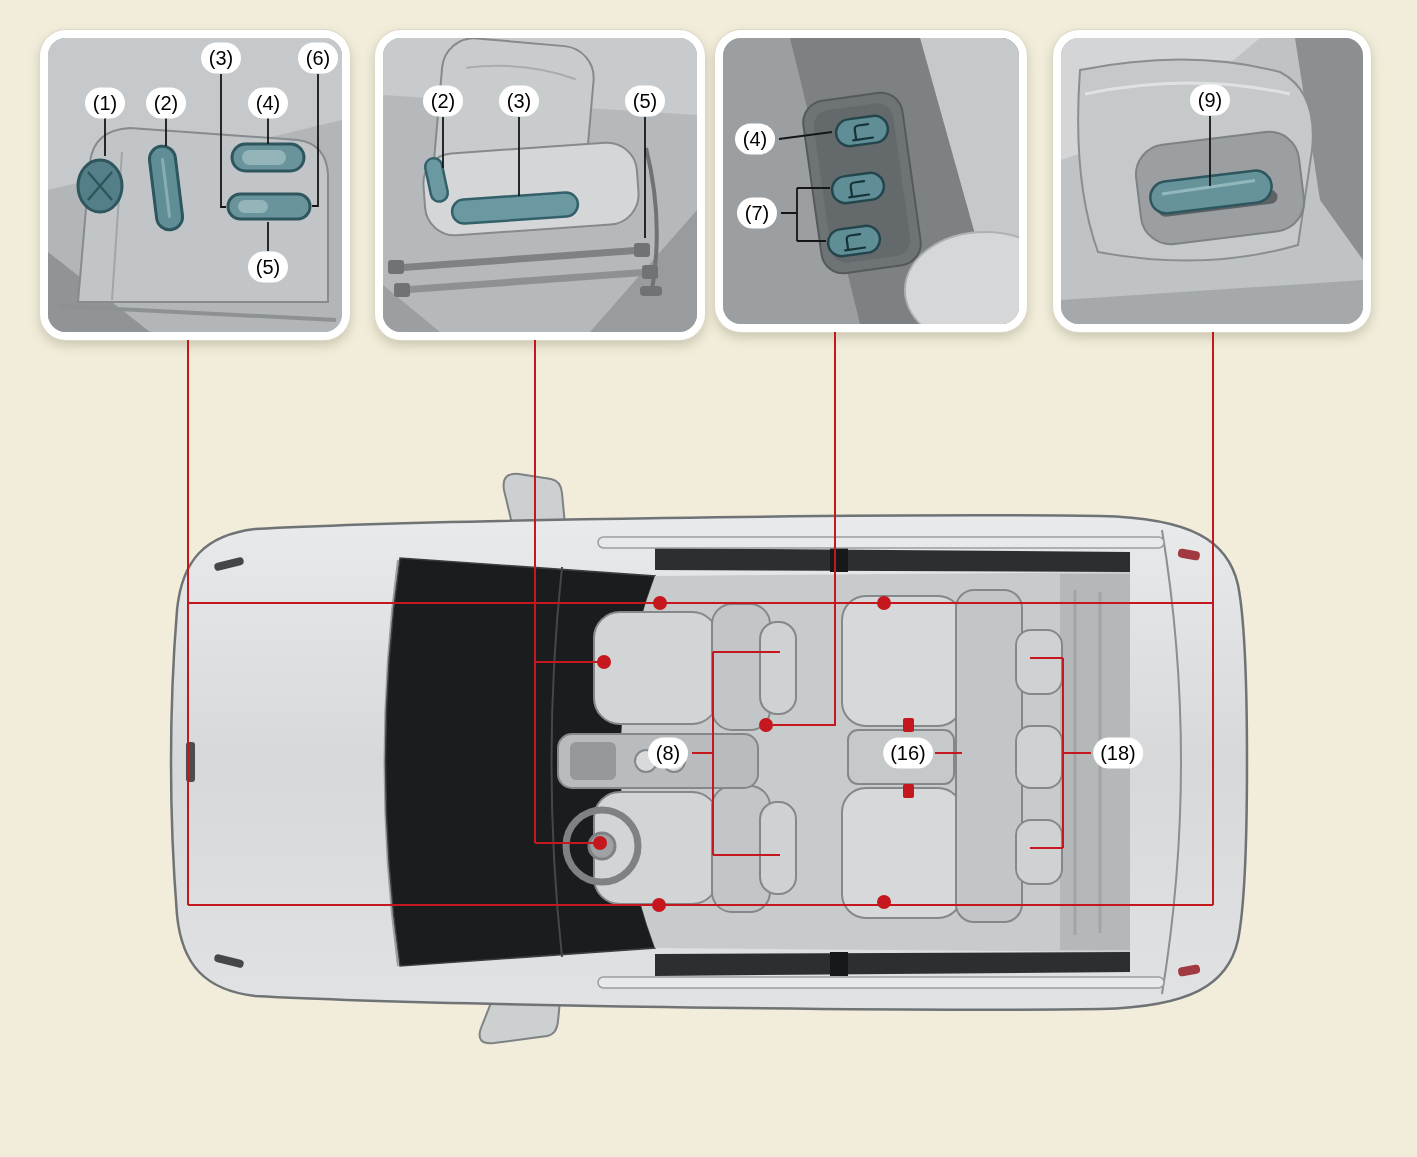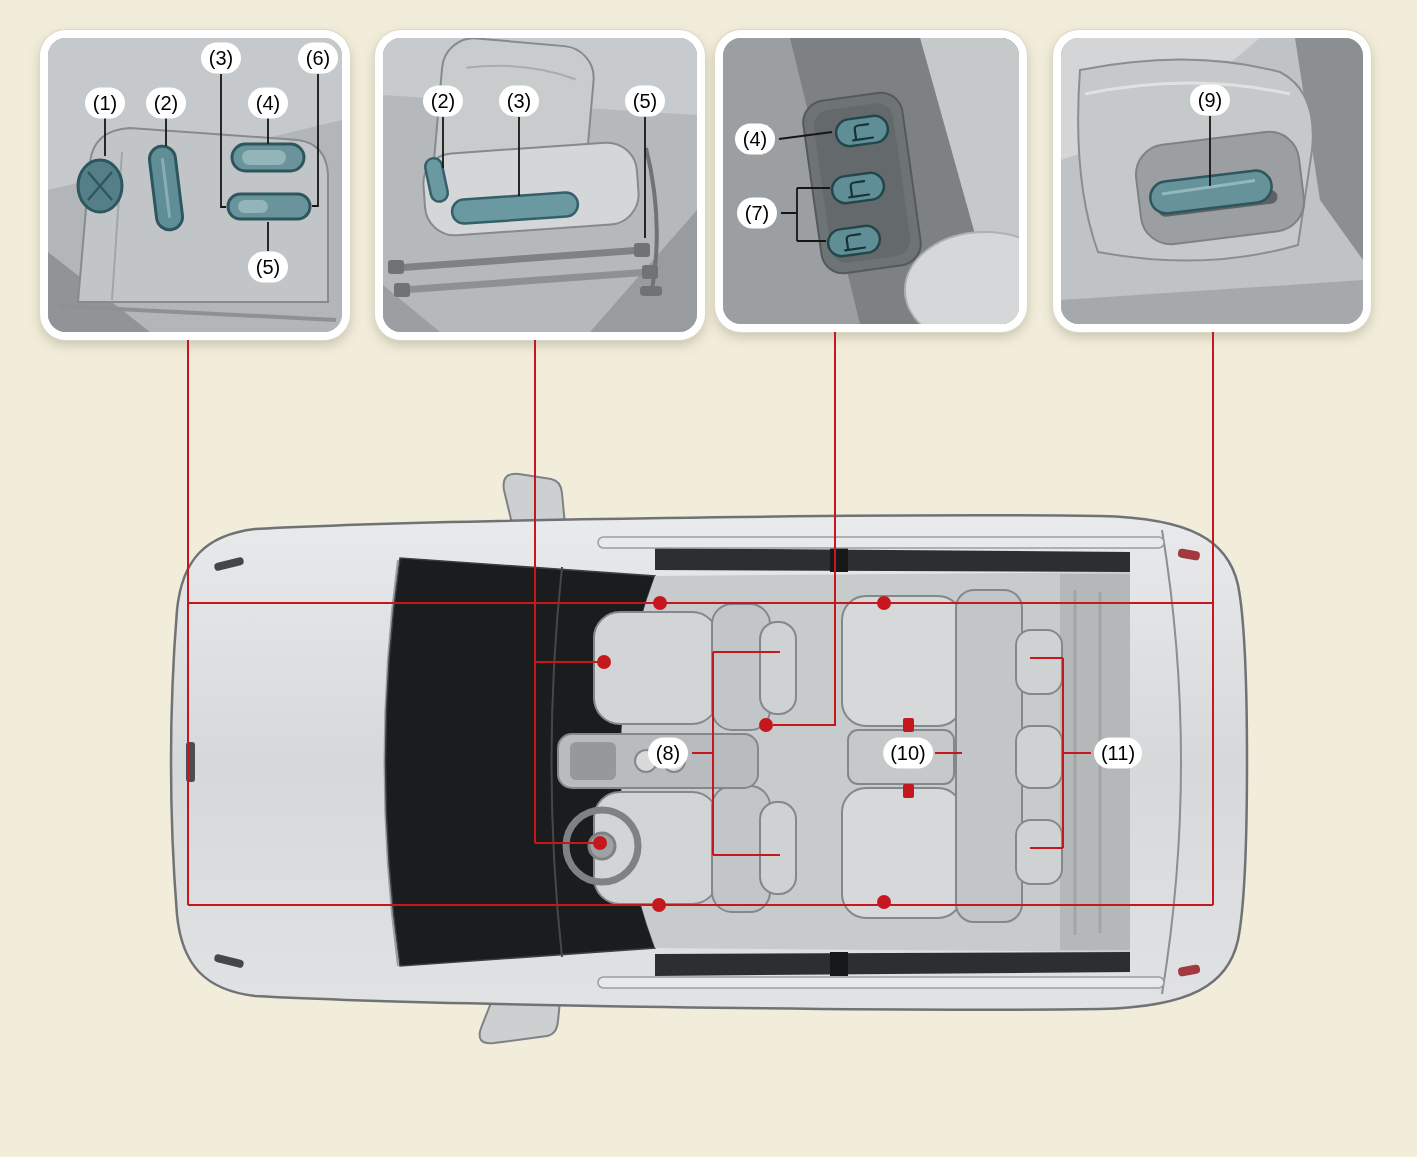--- a/index.html
+++ b/index.html
@@ -270,16 +270,16 @@
   <div class="callout" style="left:443px;top:101px">(2)</div>
   <div class="callout" style="left:519px;top:101px">(3)</div>
   <div class="callout" style="left:645px;top:101px">(5)</div>
 
   <div class="callout" style="left:755px;top:139px">(4)</div>
   <div class="callout" style="left:757px;top:213px">(7)</div>
 
   <div class="callout" style="left:1210px;top:100px">(9)</div>
 
   <div class="callout" style="left:668px;top:753px">(8)</div>
-  <div class="callout" style="left:908px;top:753px">(10)</div>
-  <div class="callout" style="left:1118px;top:753px">(11)</div>
+  <div class="callout" style="left:908px;top:753px">(16)</div>
+  <div class="callout" style="left:1118px;top:753px">(18)</div>
 
 </div>
 
 </body></html>

